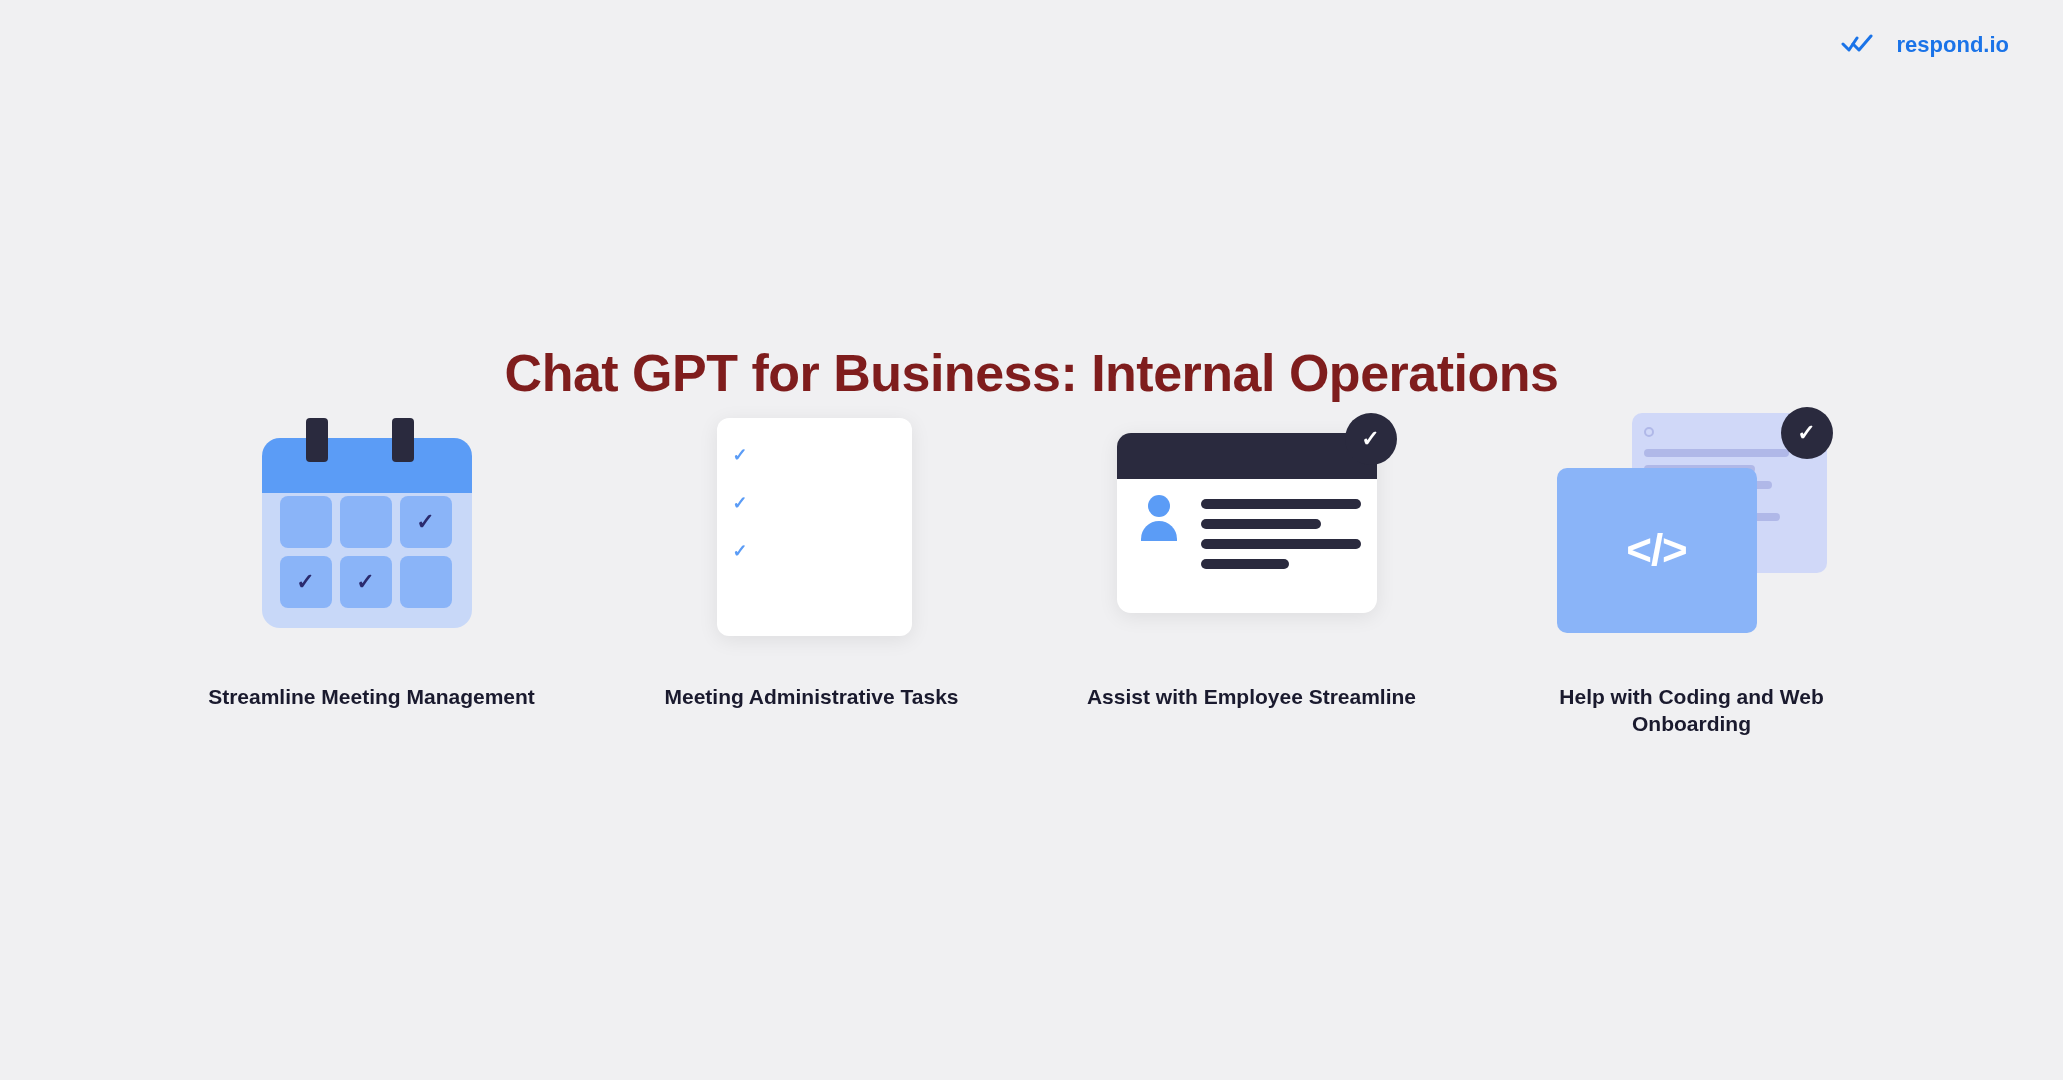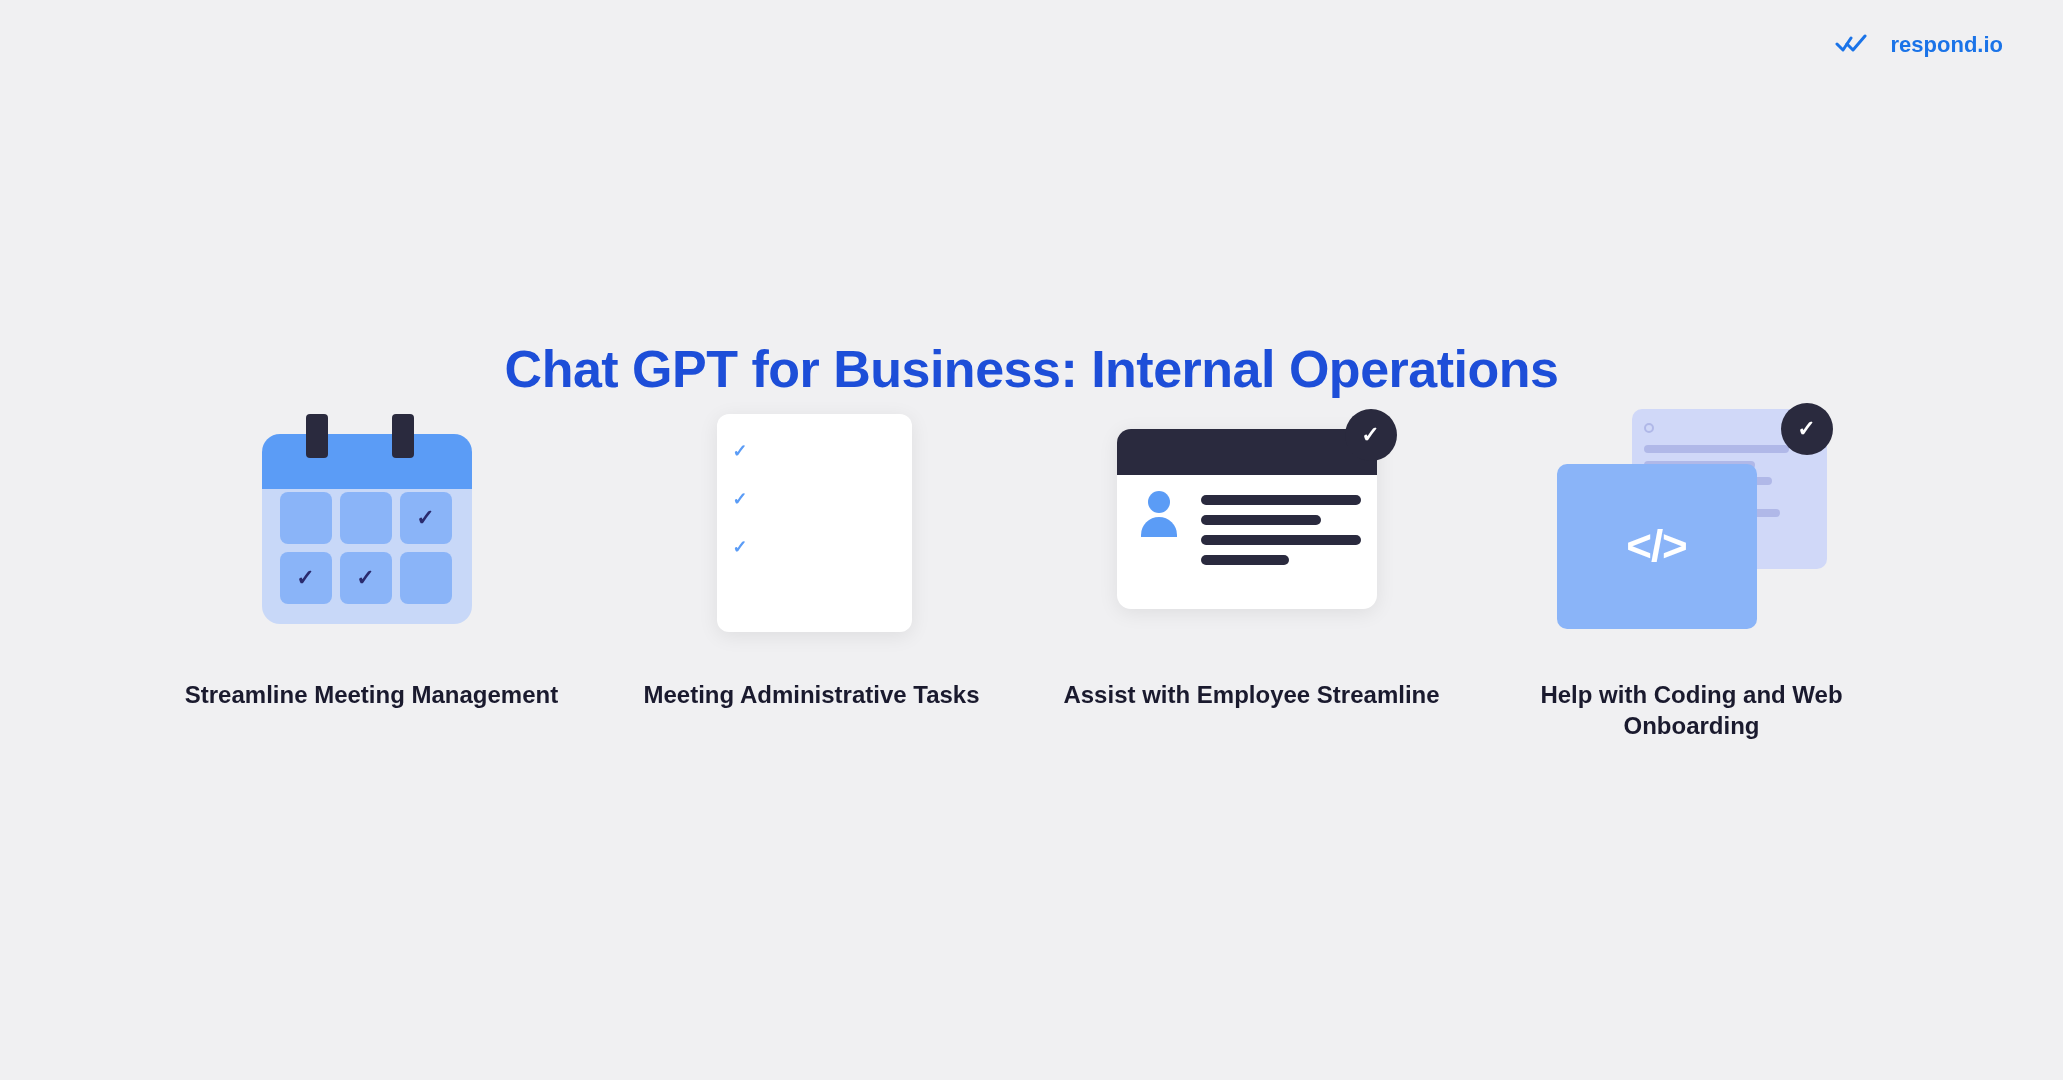--- a/index.html
+++ b/index.html
@@ -12,21 +12,21 @@
       display: flex;
       flex-direction: column;
       align-items: center;
       justify-content: center;
       position: relative;
     }
 
     .logo {
       position: absolute;
       top: 32px;
-      right: 60px;
+      right: 54px;
       display: flex;
       gap: 24px;
     }
 
     .logo-check {
       color: #1a73e8;
       font-size: 22px;
       font-weight: bold;
       line-height: 1;
     }
@@ -37,21 +37,21 @@
       color: #1a1a2e;
     }
 
     .logo-text span {
       color: #1a73e8;
     }
 
     .main-title {
       font-size: 52px;
       font-weight: 800;
-      color: #1d4ed8;
+      color: #7f1d1d;
       text-align: right;
       letter-spacing: -0.5px;
     }
 
     .cards-row {
       display: flex;
       flex-direction: row;
       gap: 60px;
       align-items: flex-start;
       justify-content: center;
@@ -68,21 +68,21 @@
     .card-icon-area {
       position: relative;
       width: 280px;
       height: 240px;
       display: flex;
       align-items: center;
       justify-content: center;
     }
 
     .card-label {
-      font-size: 24px;
+      font-size: 21px;
       font-weight: 800;
       color: #1a1a2e;
       text-align: center;
       line-height: 1.3;
     }
 
     
     .calendar-icon {
       position: relative;
       width: 220px;

